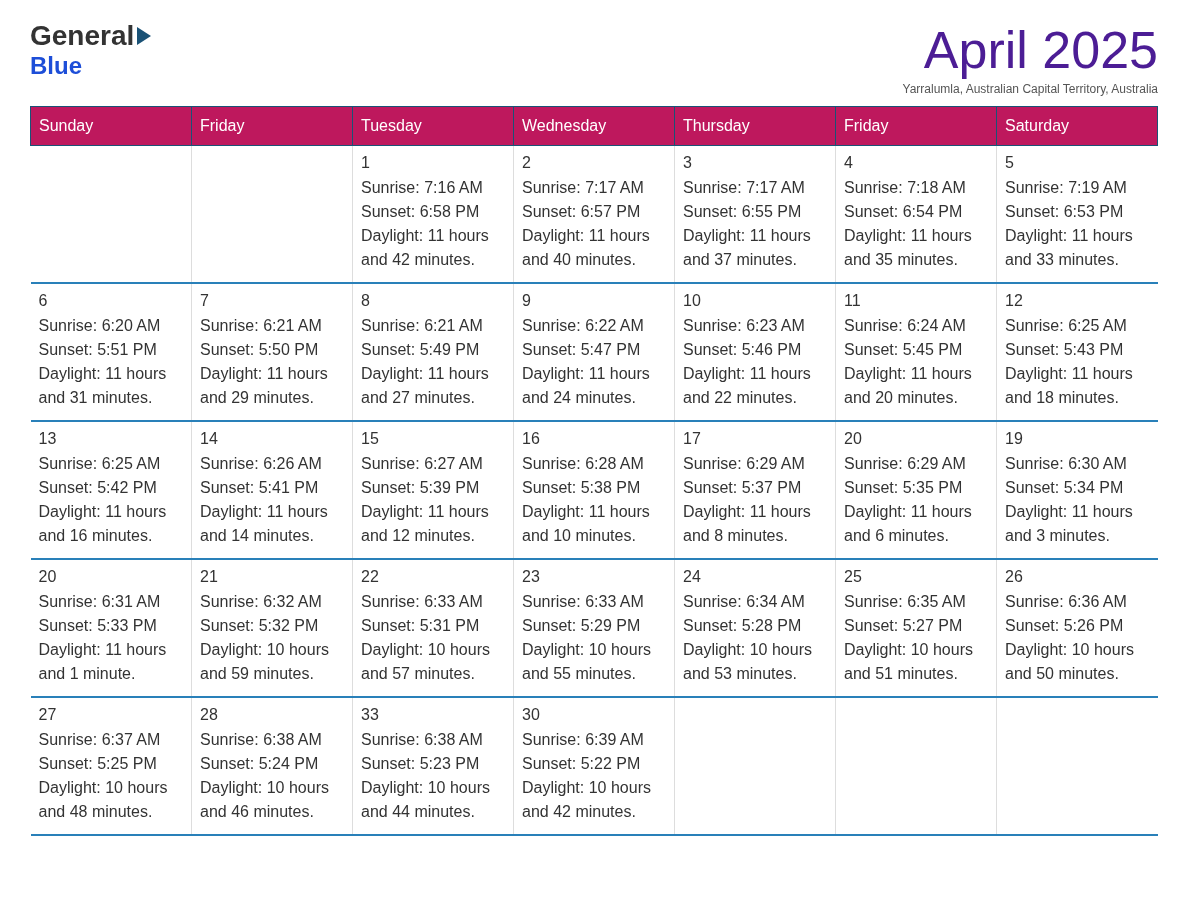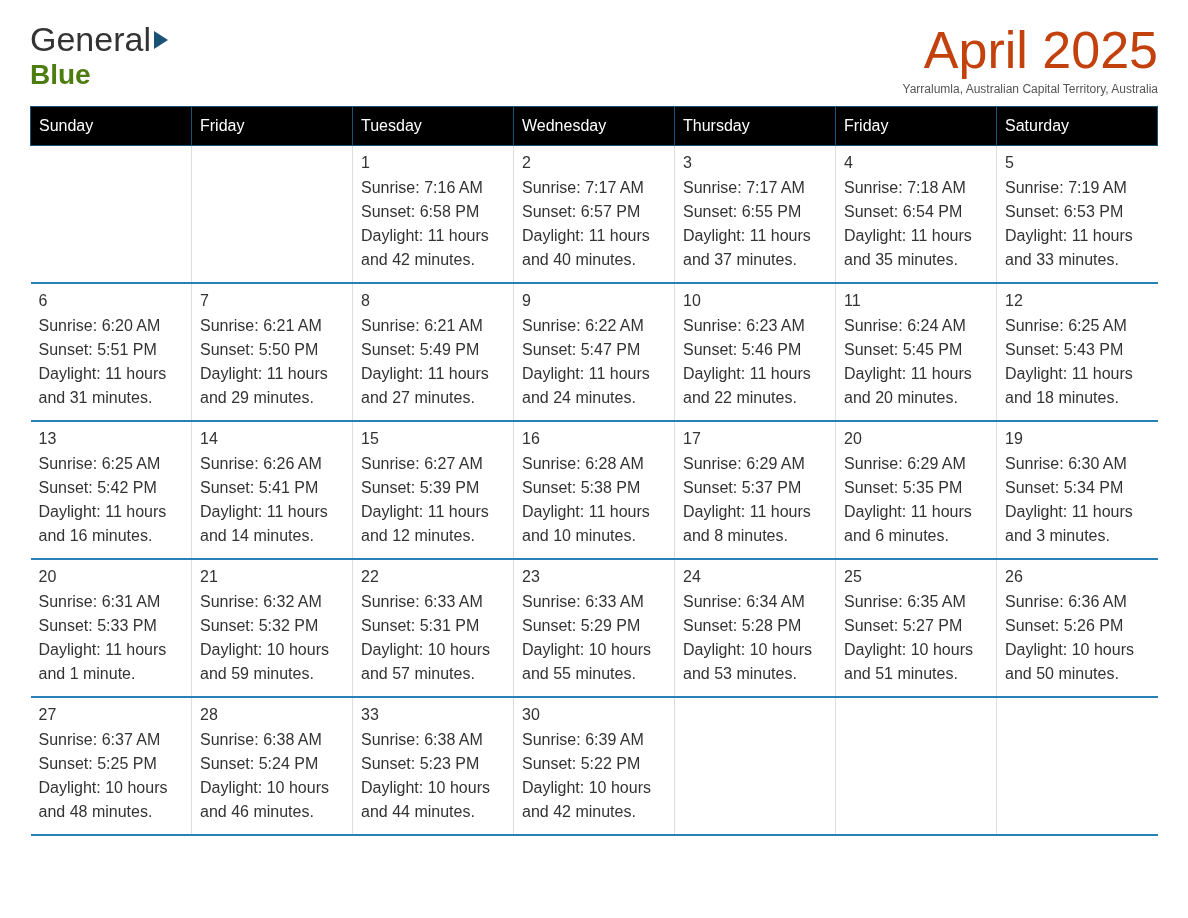--- a/index.html
+++ b/index.html
@@ -15,63 +15,63 @@
       justify-content: space-between;
       align-items: flex-start;
       margin-bottom: 6px;
     }
     .logo {
       display: flex;
       flex-direction: column;
       align-items: flex-start;
     }
     .logo-text {
-      font-size: 34px;
-      font-weight: normal;
+      font-size: 28px;
+      font-weight: bold;
       color: #333;
       display: flex;
       align-items: center;
       text-align: center;
     }
     .logo-general { color: #333; }
     .logo-arrow {
       display: inline-block;
       width: 0;
       height: 0;
       border-left: 14px solid #1a5276;
       border-top: 9px solid transparent;
       border-bottom: 9px solid transparent;
       margin-left: 3px;
       vertical-align: middle;
     }
     .logo-blue {
-      color: #4d7c0f;
-      font-size: 28px;
+      color: #1d4ed8;
+      font-size: 24px;
       font-weight: bold;
     }
     .title-section {
       text-align: right;
     }
     .month-title {
       font-size: 52px;
       font-weight: normal;
-      color: #c2410c;
+      color: #4c1d95;
     }
     .location-title {
       font-size: 12px;
       color: #555;
       margin-top: 2px;
     }
     .calendar {
       width: 100%;
       border-collapse: collapse;
       margin-top: 10px;
     }
     .calendar thead tr {
-      background-color: #000000;
+      background-color: #be185d;
     }
     .calendar thead th {
       color: #fff;
       font-size: 16px;
       font-weight: normal;
       padding: 10px 8px;
       text-align: left;
       border: 1px solid #1a5276;
     }
     .calendar tbody tr {

